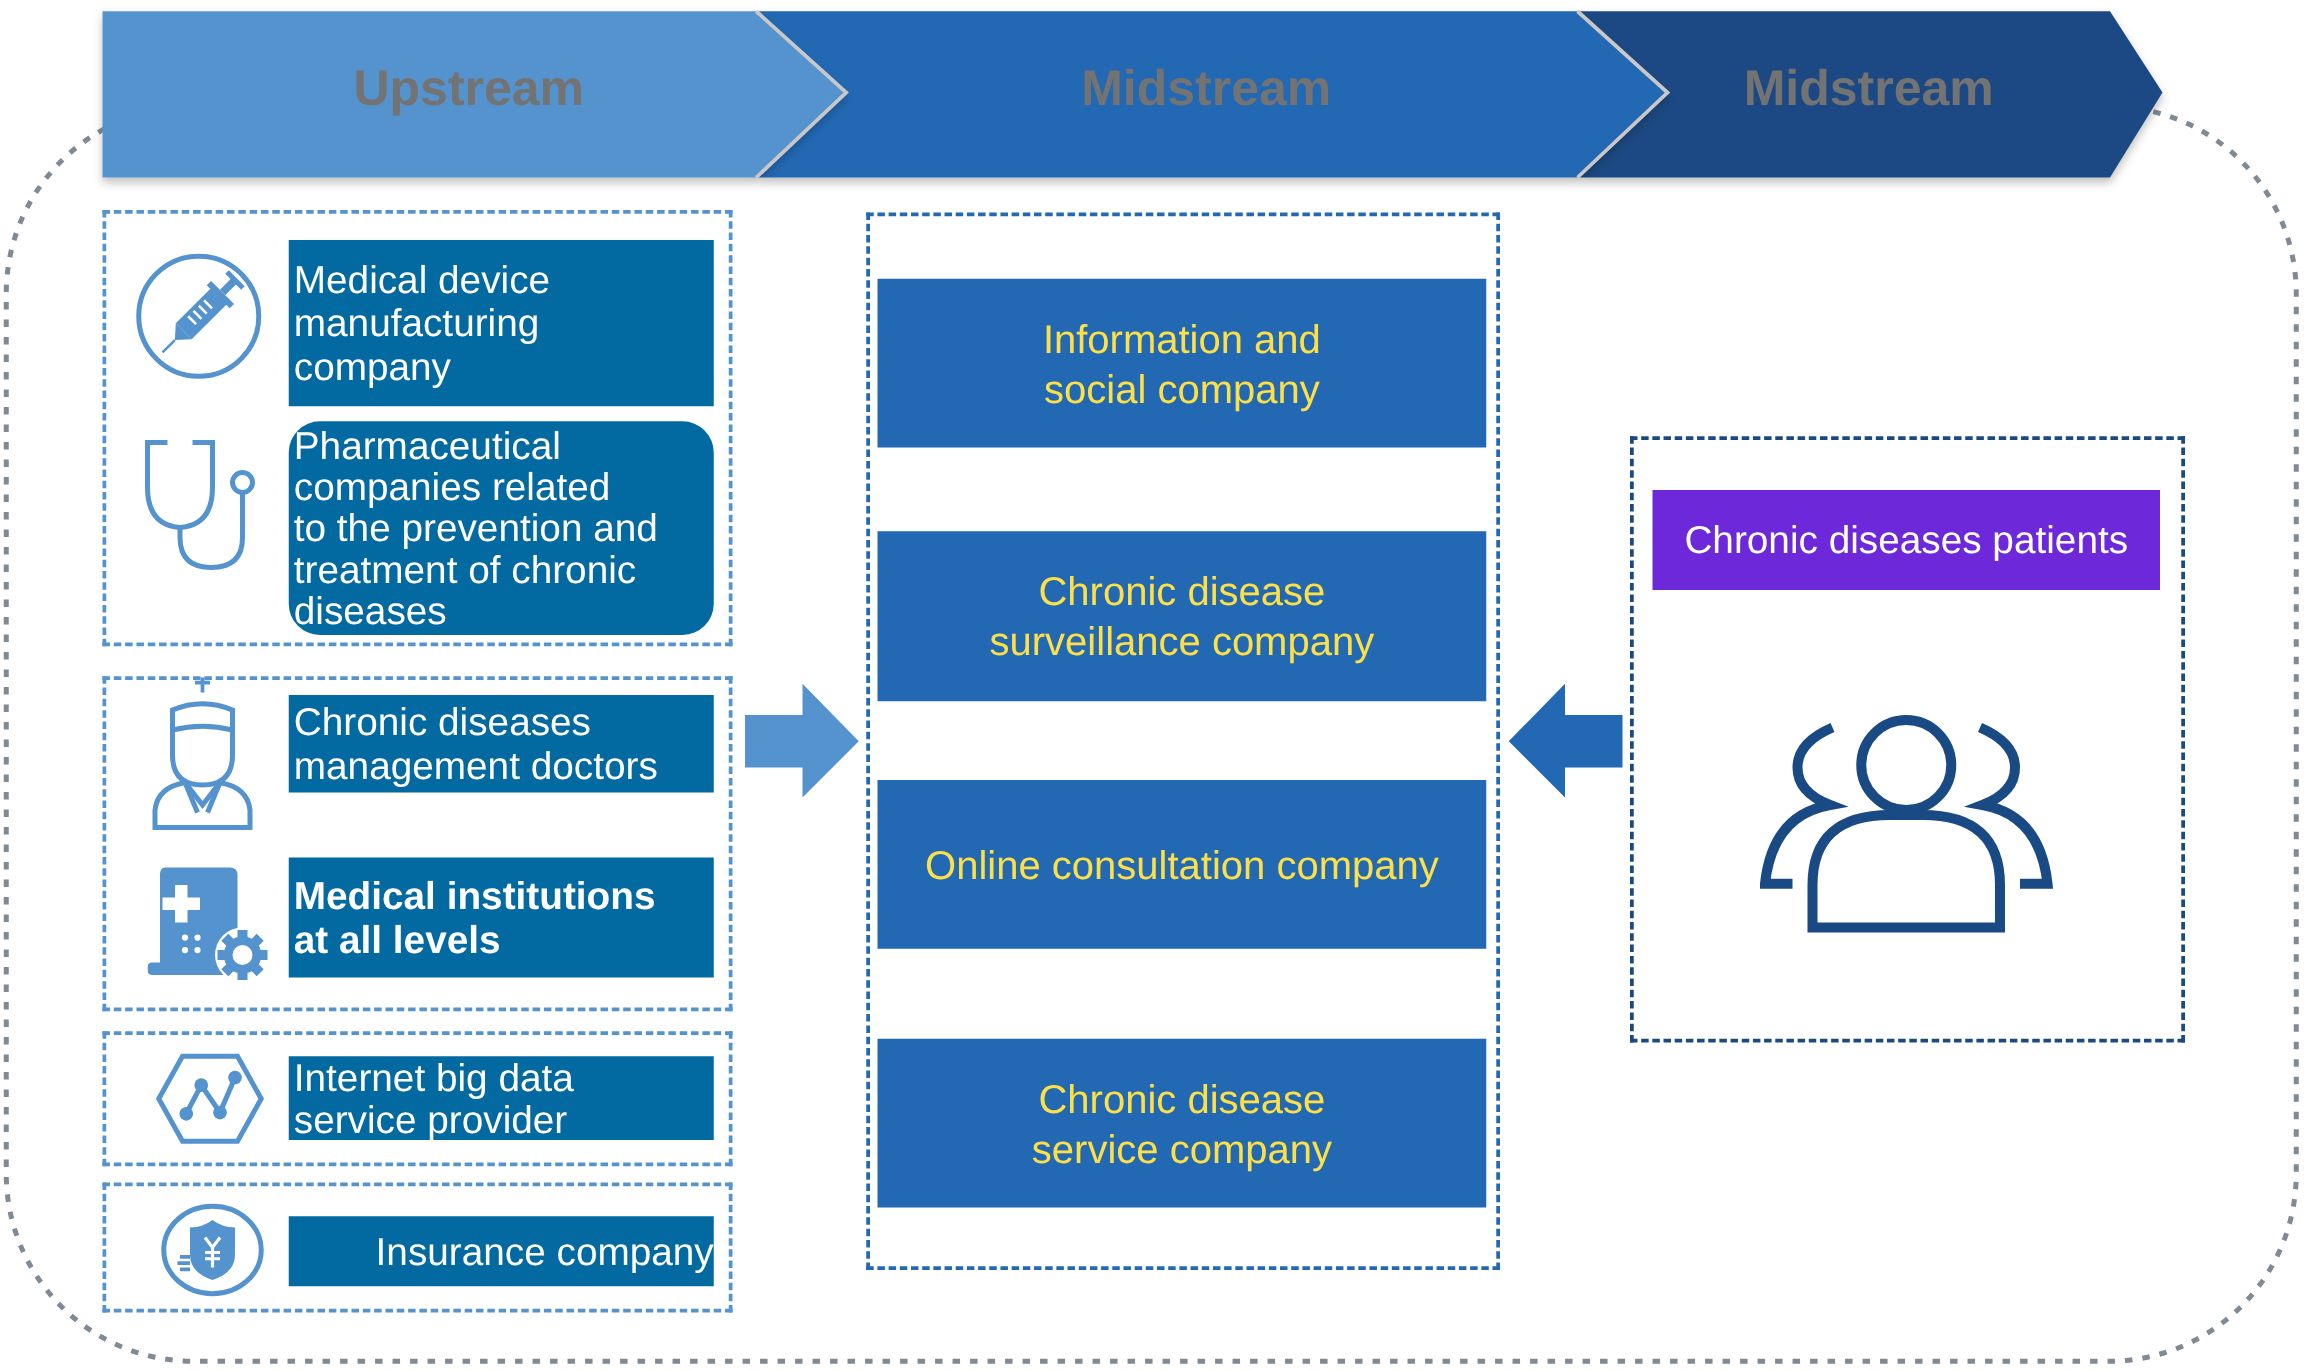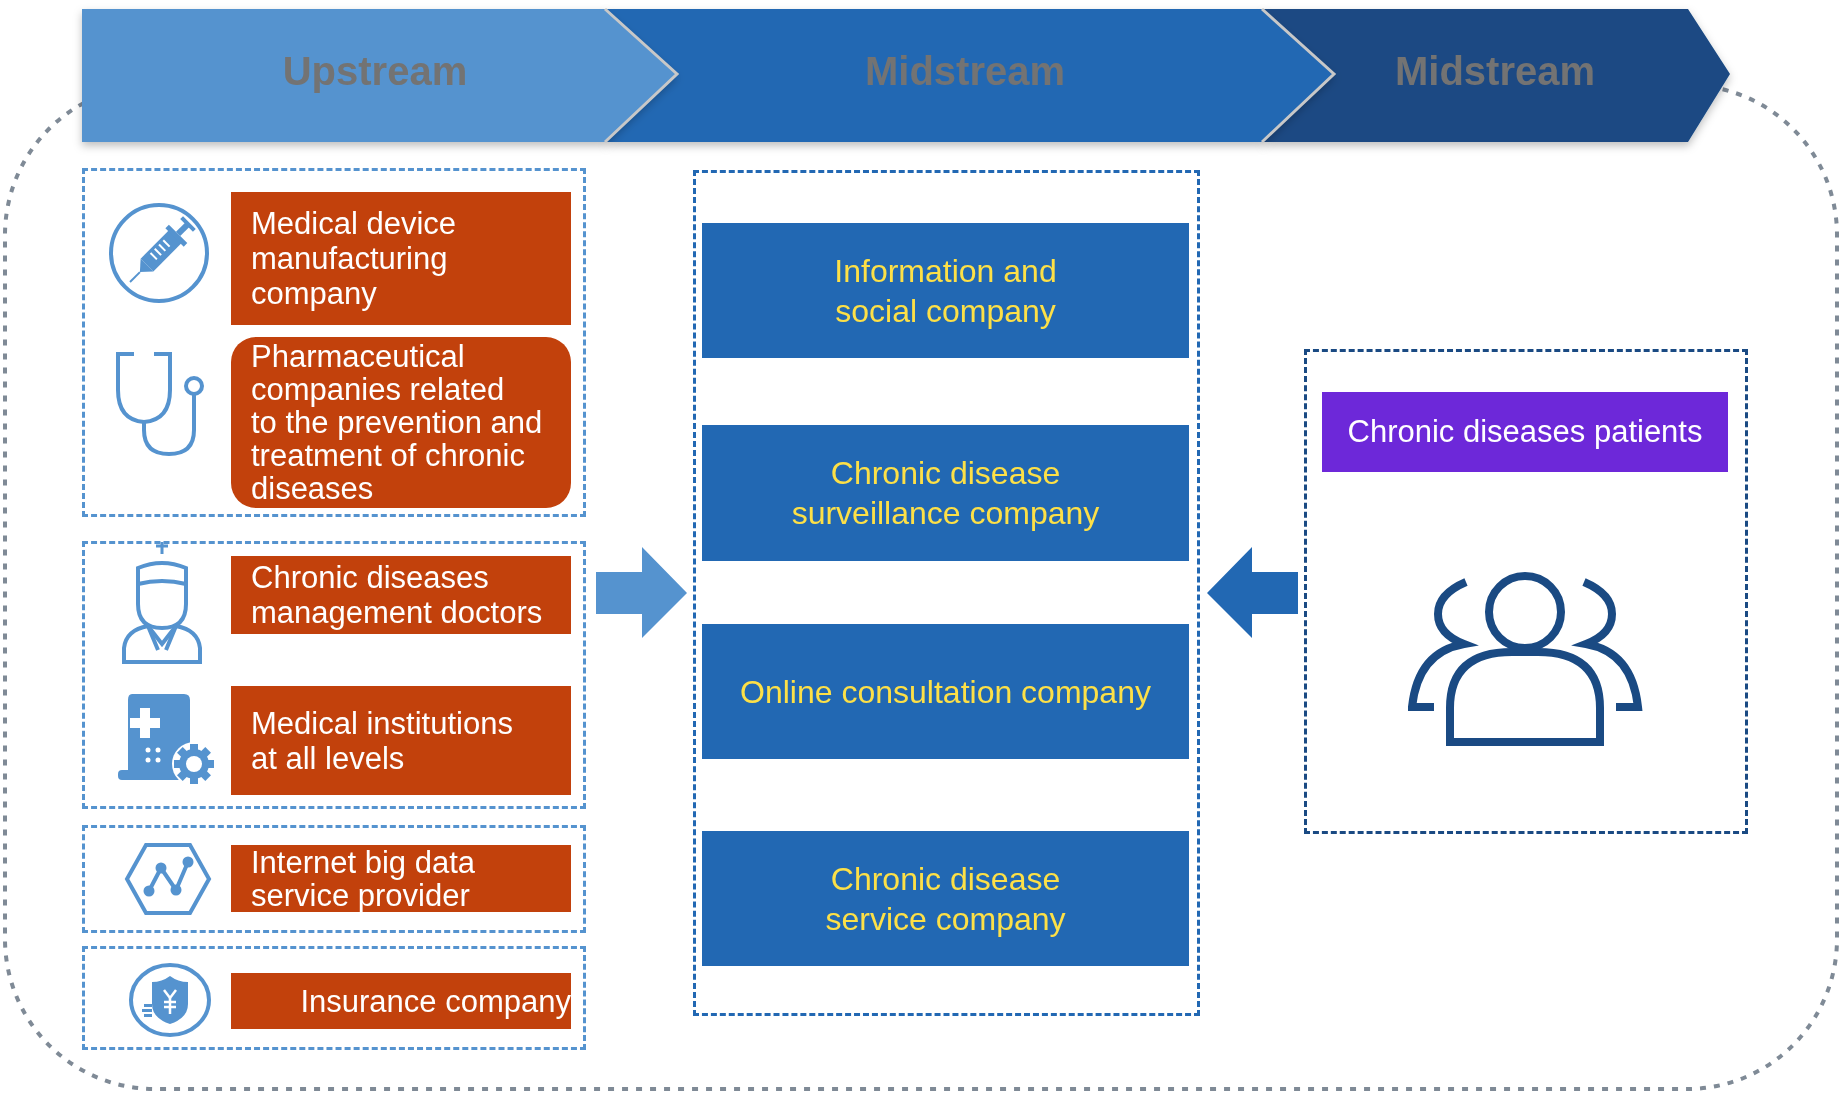--- a/index.html
+++ b/index.html
@@ -4,22 +4,22 @@
 <style>
   html, body { margin: 0; padding: 0; background: #ffffff; }
   body { width: 1844px; height: 1096px; position: relative; overflow: hidden;
          font-family: "Liberation Sans", sans-serif; }
   .abs { position: absolute; }
   #outer-border { position: absolute; left: 2px; top: 82px; width: 1838px; height: 1010px; }
   #banner { position: absolute; left: 0; top: 0; width: 1844px; height: 160px; }
   .stage-label { position: absolute; top: 46px; height: 50px; line-height: 50px; color: #737373;
                  font-weight: bold; font-size: 40px; text-align: center; }
   .group { position: absolute; border: 3px dashed #5593cf; box-sizing: border-box; }
-  .lbox { position: absolute; background: #c2410c; color: #ffffff; font-size: 31px; line-height: 35px;
-          box-sizing: border-box; padding-left: 20px; display: flex; align-items: center; }
+  .lbox { position: absolute; background: #0369a1; color: #ffffff; font-size: 31px; line-height: 35px;
+          box-sizing: border-box; padding-left: 4px; display: flex; align-items: center; }
   .lbox span { white-space: pre-line; }
   .lbox.tight { line-height: 33px; }
   .icon { position: absolute; }
   #mid-group { position: absolute; left: 693px; top: 170px; width: 507px; height: 846px;
                border: 3px dashed #2268b3; box-sizing: border-box; }
   .mbox { position: absolute; left: 702px; width: 487px; background: #2268b3; color: #fde047;
           font-size: 32px; line-height: 40px; text-align: center; display: flex; align-items: center;
           justify-content: center; }
   .mbox span { white-space: pre-line; }
   #right-group { position: absolute; left: 1304px; top: 349px; width: 444px; height: 485px;
@@ -69,21 +69,21 @@
   <span>Pharmaceutical
 companies related
 to the prevention and
 treatment of chronic
 diseases</span>
 </div>
 <div class="lbox" style="left:231px; top:556px; width:340px; height:78px;">
   <span>Chronic diseases
 management doctors</span>
 </div>
-<div class="lbox" style="left:231px; top:686px; width:340px; height:109px;">
+<div class="lbox" style="left:231px; top:686px; width:340px; height:96px;font-weight:bold;">
   <span>Medical institutions
 at all levels</span>
 </div>
 <div class="lbox tight" style="left:231px; top:845px; width:340px; height:67px;">
   <span>Internet big data
 service provider</span>
 </div>
 <div class="lbox" style="left:231px; top:973px; width:340px; height:56px;justify-content:flex-end;">
   <span>Insurance company</span>
 </div>

